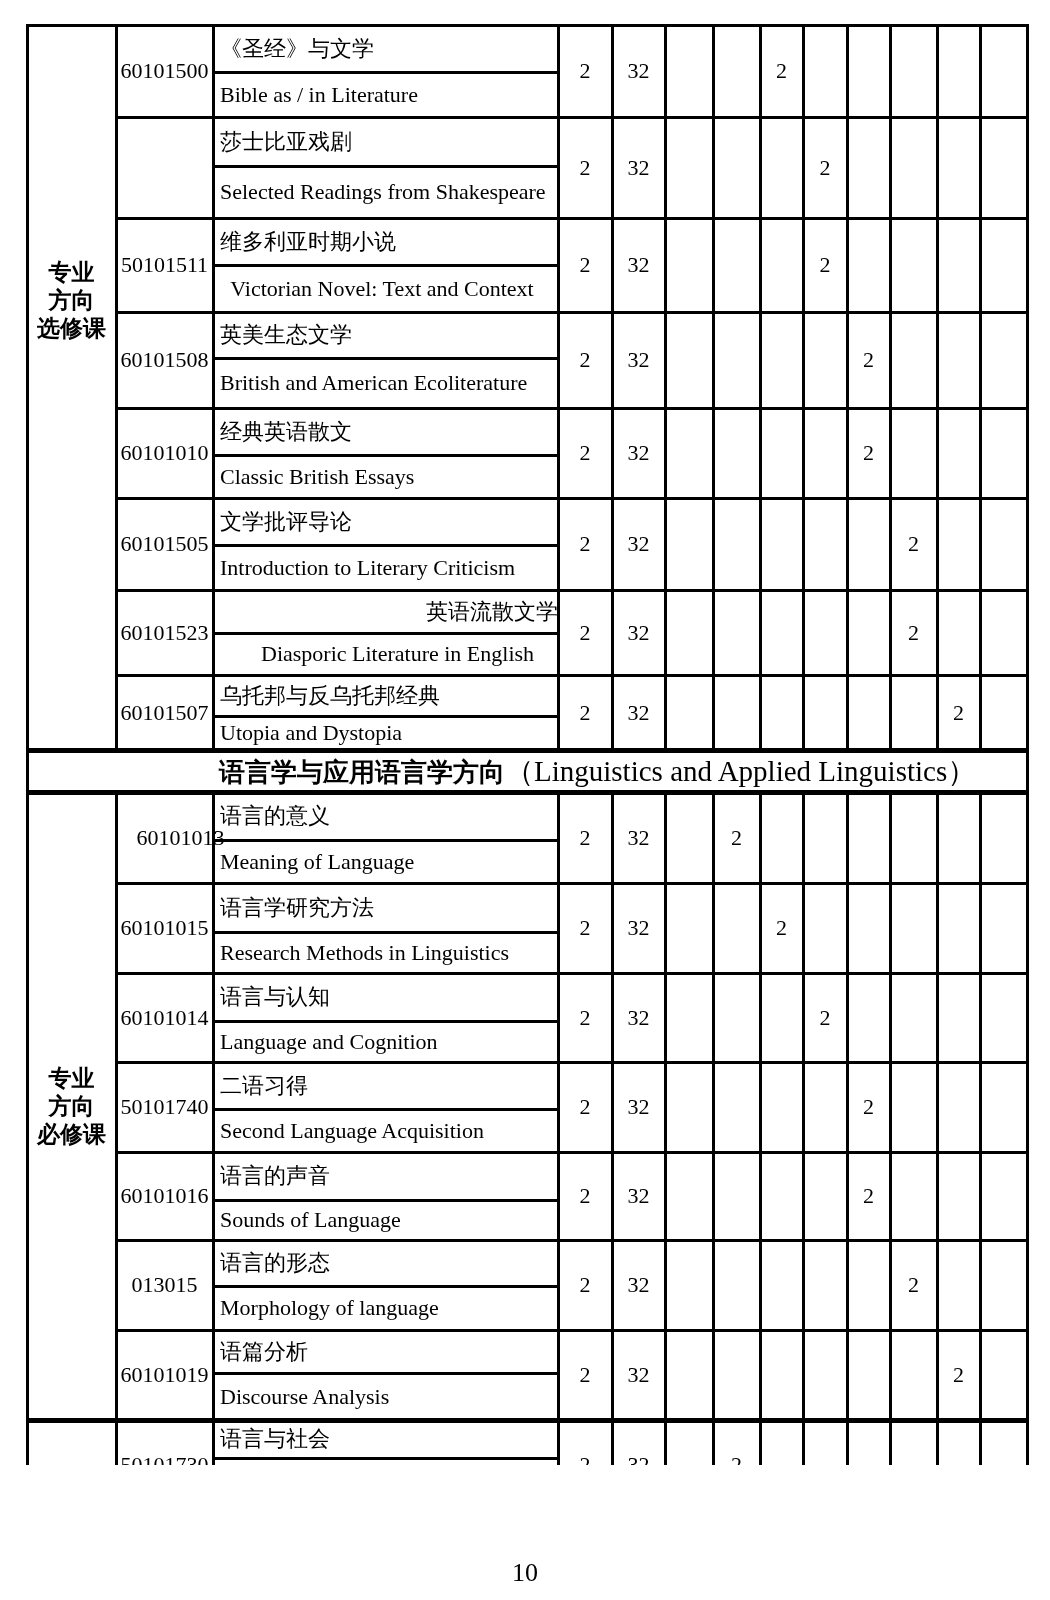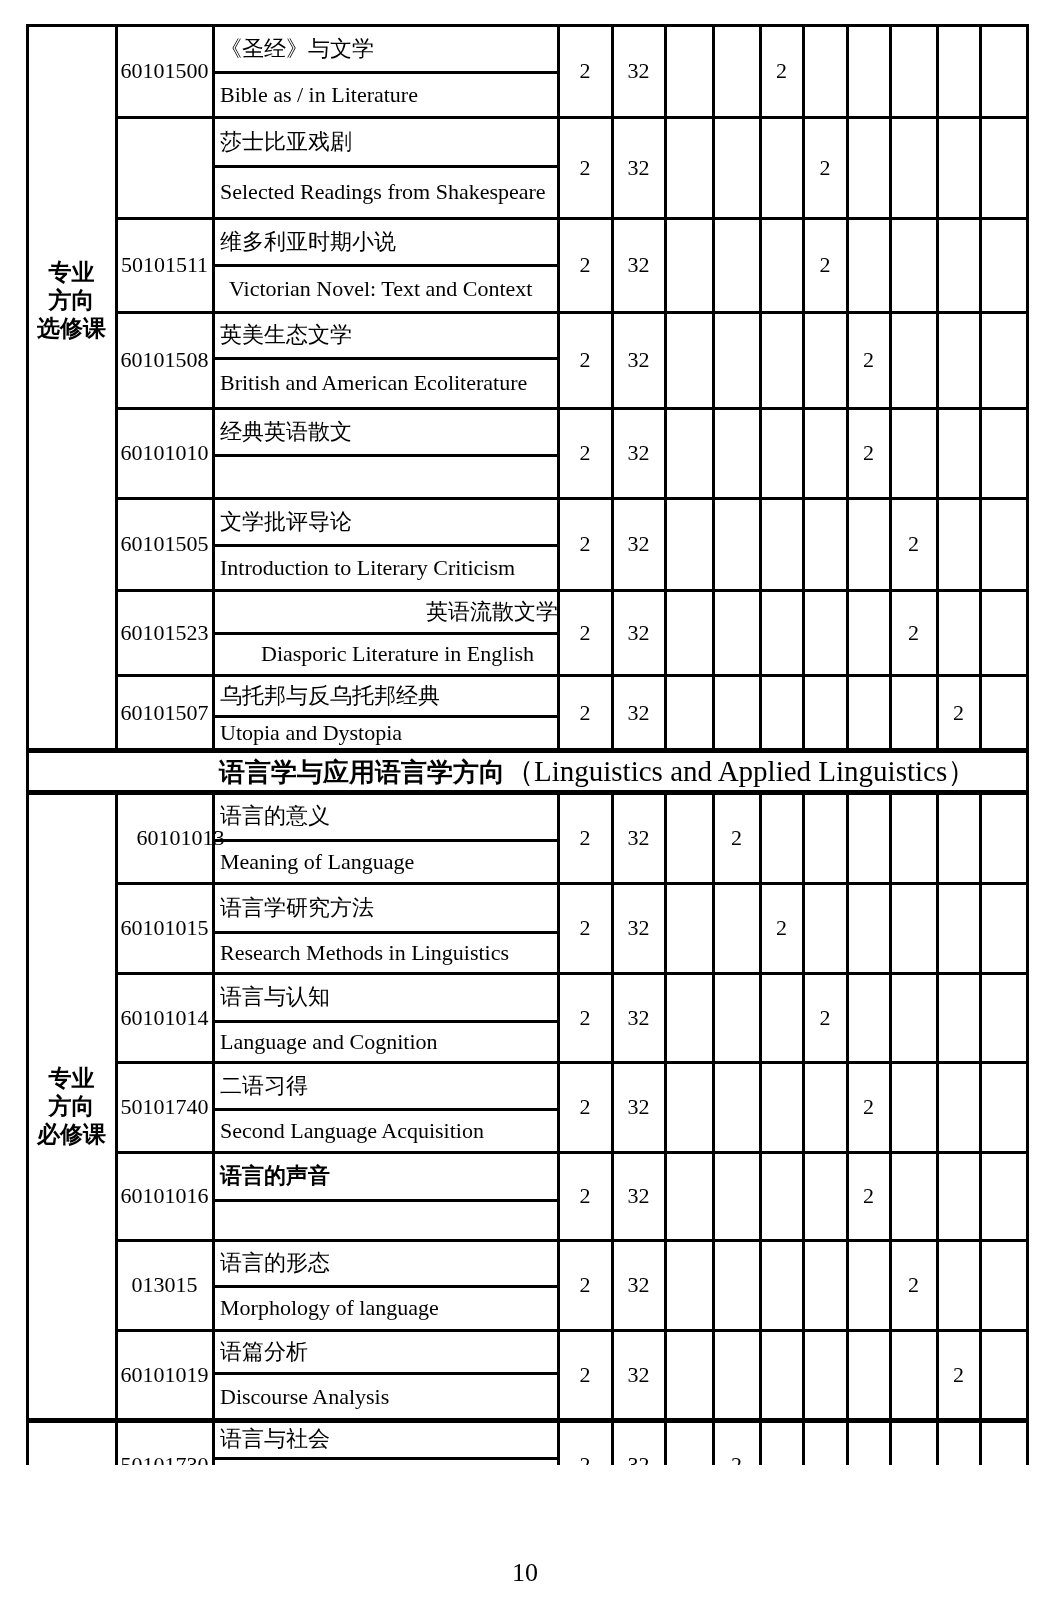--- a/index.html
+++ b/index.html
@@ -115,32 +115,33 @@
       <div class="cell center" style="left: 558px; top: 25px; width: 54px; height: 92px; line-height: 92px;">2</div>
       <div class="cell center" style="left: 612px; top: 25px; width: 53px; height: 92px; line-height: 92px;">32</div>
       <div class="cell center" style="left: 760px; top: 25px; width: 43px; height: 92px; line-height: 92px;">2</div>
       <div class="cell name-cell" style="left: 213px; top: 117px; width: 345px; height: 49px; line-height: 49px;">莎士比亚戏剧</div>
       <div class="cell name-cell" style="left: 213px; top: 166px; width: 345px; height: 52px; line-height: 52px;">Selected Readings from Shakespeare</div>
       <div class="cell center" style="left: 558px; top: 117px; width: 54px; height: 101px; line-height: 101px;">2</div>
       <div class="cell center" style="left: 612px; top: 117px; width: 53px; height: 101px; line-height: 101px;">32</div>
       <div class="cell center" style="left: 803px; top: 117px; width: 44px; height: 101px; line-height: 101px;">2</div>
       <div class="cell center" style="left: 116px; top: 218px; width: 97px; height: 94px; line-height: 94px;">50101511</div>
       <div class="cell name-cell" style="left: 213px; top: 218px; width: 345px; height: 47px; line-height: 47px;">维多利亚时期小说</div>
-      <div class="cell name-cell" style="left: 222px; top: 265px; width: 345px; height: 47px; line-height: 47px;">Victorian Novel: Text and Context</div>
+      <div class="cell name-cell" style="left: 206px; top: 265px; width: 345px; height: 47px; line-height: 47px; text-align: center;">Victorian Novel: Text and Context</div>
       <div class="cell center" style="left: 558px; top: 218px; width: 54px; height: 94px; line-height: 94px;">2</div>
       <div class="cell center" style="left: 612px; top: 218px; width: 53px; height: 94px; line-height: 94px;">32</div>
       <div class="cell center" style="left: 803px; top: 218px; width: 44px; height: 94px; line-height: 94px;">2</div>
       <div class="cell center" style="left: 116px; top: 312px; width: 97px; height: 96px; line-height: 96px;">60101508</div>
       <div class="cell name-cell" style="left: 213px; top: 312px; width: 345px; height: 46px; line-height: 46px;">英美生态文学</div>
       <div class="cell name-cell" style="left: 213px; top: 358px; width: 345px; height: 50px; line-height: 50px;">British and American Ecoliterature</div>
       <div class="cell center" style="left: 558px; top: 312px; width: 54px; height: 96px; line-height: 96px;">2</div>
       <div class="cell center" style="left: 612px; top: 312px; width: 53px; height: 96px; line-height: 96px;">32</div>
       <div class="cell center" style="left: 847px; top: 312px; width: 43px; height: 96px; line-height: 96px;">2</div>
       <div class="cell center" style="left: 116px; top: 408px; width: 97px; height: 90px; line-height: 90px;">60101010</div>
       <div class="cell name-cell" style="left: 213px; top: 408px; width: 345px; height: 47px; line-height: 47px;">经典英语散文</div>
+      <div class="cell name-cell" style="left: 213px; top: 455px; width: 345px; height: 43px; line-height: 43px;">Classic British Essays</div>
       <div class="cell center" style="left: 558px; top: 408px; width: 54px; height: 90px; line-height: 90px;">2</div>
       <div class="cell center" style="left: 612px; top: 408px; width: 53px; height: 90px; line-height: 90px;">32</div>
       <div class="cell center" style="left: 847px; top: 408px; width: 43px; height: 90px; line-height: 90px;">2</div>
       <div class="cell center" style="left: 116px; top: 498px; width: 97px; height: 92px; line-height: 92px;">60101505</div>
       <div class="cell name-cell" style="left: 213px; top: 498px; width: 345px; height: 47px; line-height: 47px;">文学批评导论</div>
       <div class="cell name-cell" style="left: 213px; top: 545px; width: 345px; height: 45px; line-height: 45px;">Introduction to Literary Criticism</div>
       <div class="cell center" style="left: 558px; top: 498px; width: 54px; height: 92px; line-height: 92px;">2</div>
       <div class="cell center" style="left: 612px; top: 498px; width: 53px; height: 92px; line-height: 92px;">32</div>
       <div class="cell center" style="left: 890px; top: 498px; width: 47px; height: 92px; line-height: 92px;">2</div>
       <div class="cell center" style="left: 116px; top: 590px; width: 97px; height: 85px; line-height: 85px;">60101523</div>
@@ -177,21 +178,22 @@
       <div class="cell center" style="left: 558px; top: 973px; width: 54px; height: 89px; line-height: 89px;">2</div>
       <div class="cell center" style="left: 612px; top: 973px; width: 53px; height: 89px; line-height: 89px;">32</div>
       <div class="cell center" style="left: 803px; top: 973px; width: 44px; height: 89px; line-height: 89px;">2</div>
       <div class="cell center" style="left: 116px; top: 1062px; width: 97px; height: 90px; line-height: 90px;">50101740</div>
       <div class="cell name-cell" style="left: 213px; top: 1062px; width: 345px; height: 47px; line-height: 47px;">二语习得</div>
       <div class="cell name-cell" style="left: 213px; top: 1109px; width: 345px; height: 43px; line-height: 43px;">Second Language Acquisition</div>
       <div class="cell center" style="left: 558px; top: 1062px; width: 54px; height: 90px; line-height: 90px;">2</div>
       <div class="cell center" style="left: 612px; top: 1062px; width: 53px; height: 90px; line-height: 90px;">32</div>
       <div class="cell center" style="left: 847px; top: 1062px; width: 43px; height: 90px; line-height: 90px;">2</div>
       <div class="cell center" style="left: 116px; top: 1152px; width: 97px; height: 88px; line-height: 88px;">60101016</div>
-      <div class="cell name-cell" style="left: 213px; top: 1152px; width: 345px; height: 48px; line-height: 48px; font-weight: bold;">语言的声音</div>
+      <div class="cell name-cell" style="left: 213px; top: 1152px; width: 345px; height: 48px; line-height: 48px;">语言的声音</div>
+      <div class="cell name-cell" style="left: 213px; top: 1200px; width: 345px; height: 40px; line-height: 40px;">Sounds of Language</div>
       <div class="cell center" style="left: 558px; top: 1152px; width: 54px; height: 88px; line-height: 88px;">2</div>
       <div class="cell center" style="left: 612px; top: 1152px; width: 53px; height: 88px; line-height: 88px;">32</div>
       <div class="cell center" style="left: 847px; top: 1152px; width: 43px; height: 88px; line-height: 88px;">2</div>
       <div class="cell center" style="left: 116px; top: 1240px; width: 97px; height: 90px; line-height: 90px;">013015</div>
       <div class="cell name-cell" style="left: 213px; top: 1240px; width: 345px; height: 46px; line-height: 46px;">语言的形态</div>
       <div class="cell name-cell" style="left: 213px; top: 1286px; width: 345px; height: 44px; line-height: 44px;">Morphology of language</div>
       <div class="cell center" style="left: 558px; top: 1240px; width: 54px; height: 90px; line-height: 90px;">2</div>
       <div class="cell center" style="left: 612px; top: 1240px; width: 53px; height: 90px; line-height: 90px;">32</div>
       <div class="cell center" style="left: 890px; top: 1240px; width: 47px; height: 90px; line-height: 90px;">2</div>
       <div class="cell center" style="left: 116px; top: 1330px; width: 97px; height: 90px; line-height: 90px;">60101019</div>

